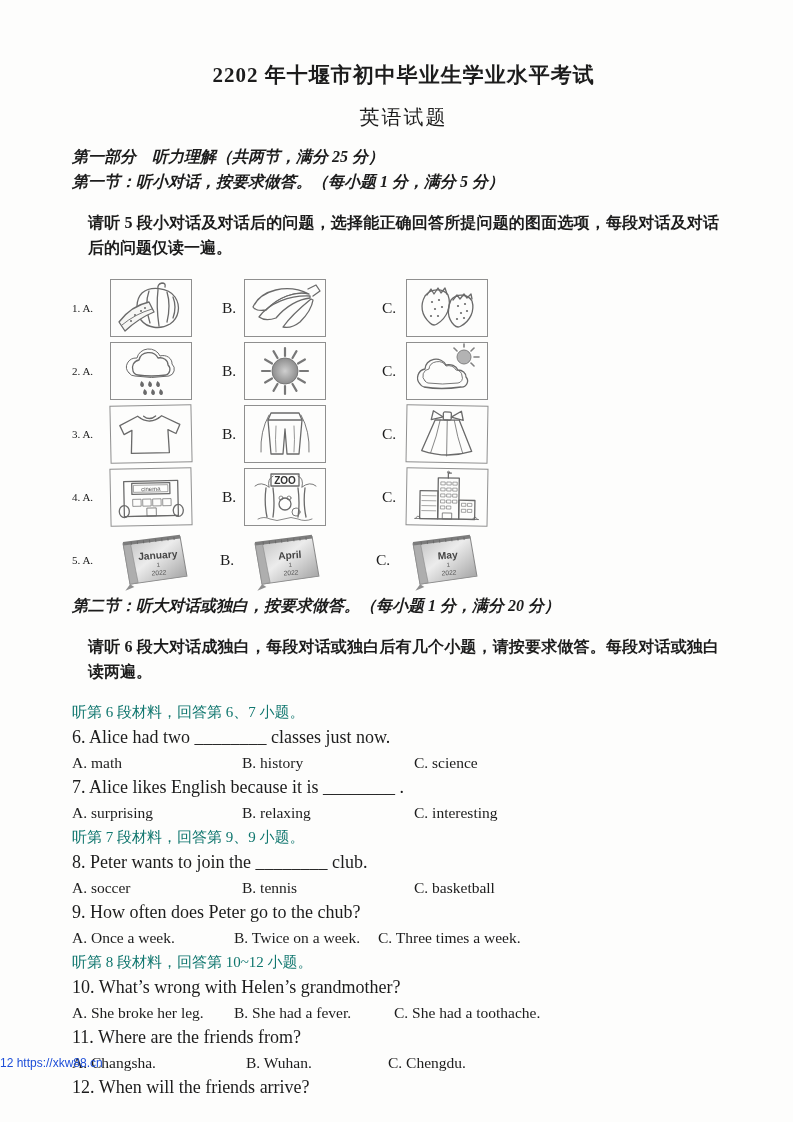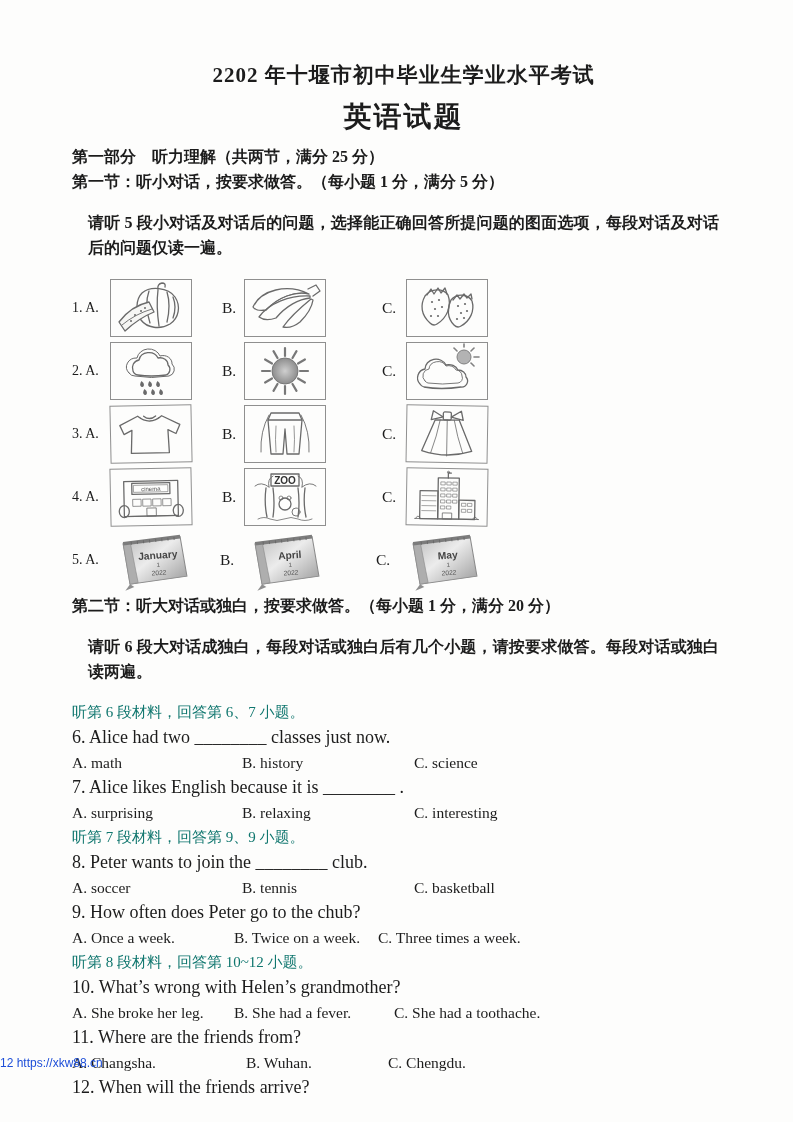--- a/index.html
+++ b/index.html
@@ -15,35 +15,35 @@
     background:#fdfdfc;
     overflow:hidden;
     box-sizing:border-box;
     padding:62px 58px 5px 72px;
   }
   .doc-title{
     font-size:21px;font-weight:bold;text-align:center;
     margin:0 0 16px 0;letter-spacing:1px;line-height:26px;
   }
   .doc-subtitle{
-    font-size:28px;font-weight:bold;text-align:center;
+    font-size:20px;font-weight:normal;text-align:center;
     margin:0 0 14px 0;letter-spacing:2px;line-height:26px;
   }
-  .hline{font-size:16px;font-weight:bold;line-height:25px;margin:0;}
+  .hline{font-size:16px;font-weight:bold;line-height:25px;margin:0;font-style:italic;}
   .para-bold{font-size:16px;font-weight:bold;line-height:25px;margin:16px;text-align:justify;}
   .mline{font-size:15px;line-height:25px;margin:0;color:#0f766e;}
   .qline{font-size:18px;line-height:25px;margin:0;}
   .orow{display:flex;font-size:15.5px;line-height:25px;}
   .oa{display:inline-block;width:158px;}
   .ob{display:inline-block;width:172px;margin-left:12px;}
   .oc{display:inline-block;flex:1;}
 
   .pgrid{margin:6px 0 2px 0;}
   .prow{display:flex;align-items:center;height:63px;}
-  .plabel{width:38px;font-size:14px;}
+  .plabel{width:38px;font-size:11px;}
   .plabel-b{margin-left:30px;width:22px;font-size:15.5px;}
   .plabel-c{margin-left:56px;width:24px;font-size:15.5px;}
   .pbox{
     box-sizing:border-box;width:82px;height:58px;
     border:1px solid #8f8f8f;background:#fdfdfc;
     display:flex;align-items:center;justify-content:center;
   }
   .pbox svg{width:100%;height:100%;display:block;}
   .tilt-l{transform:rotate(-1.2deg);}
   .tilt-r{transform:rotate(1deg);}

